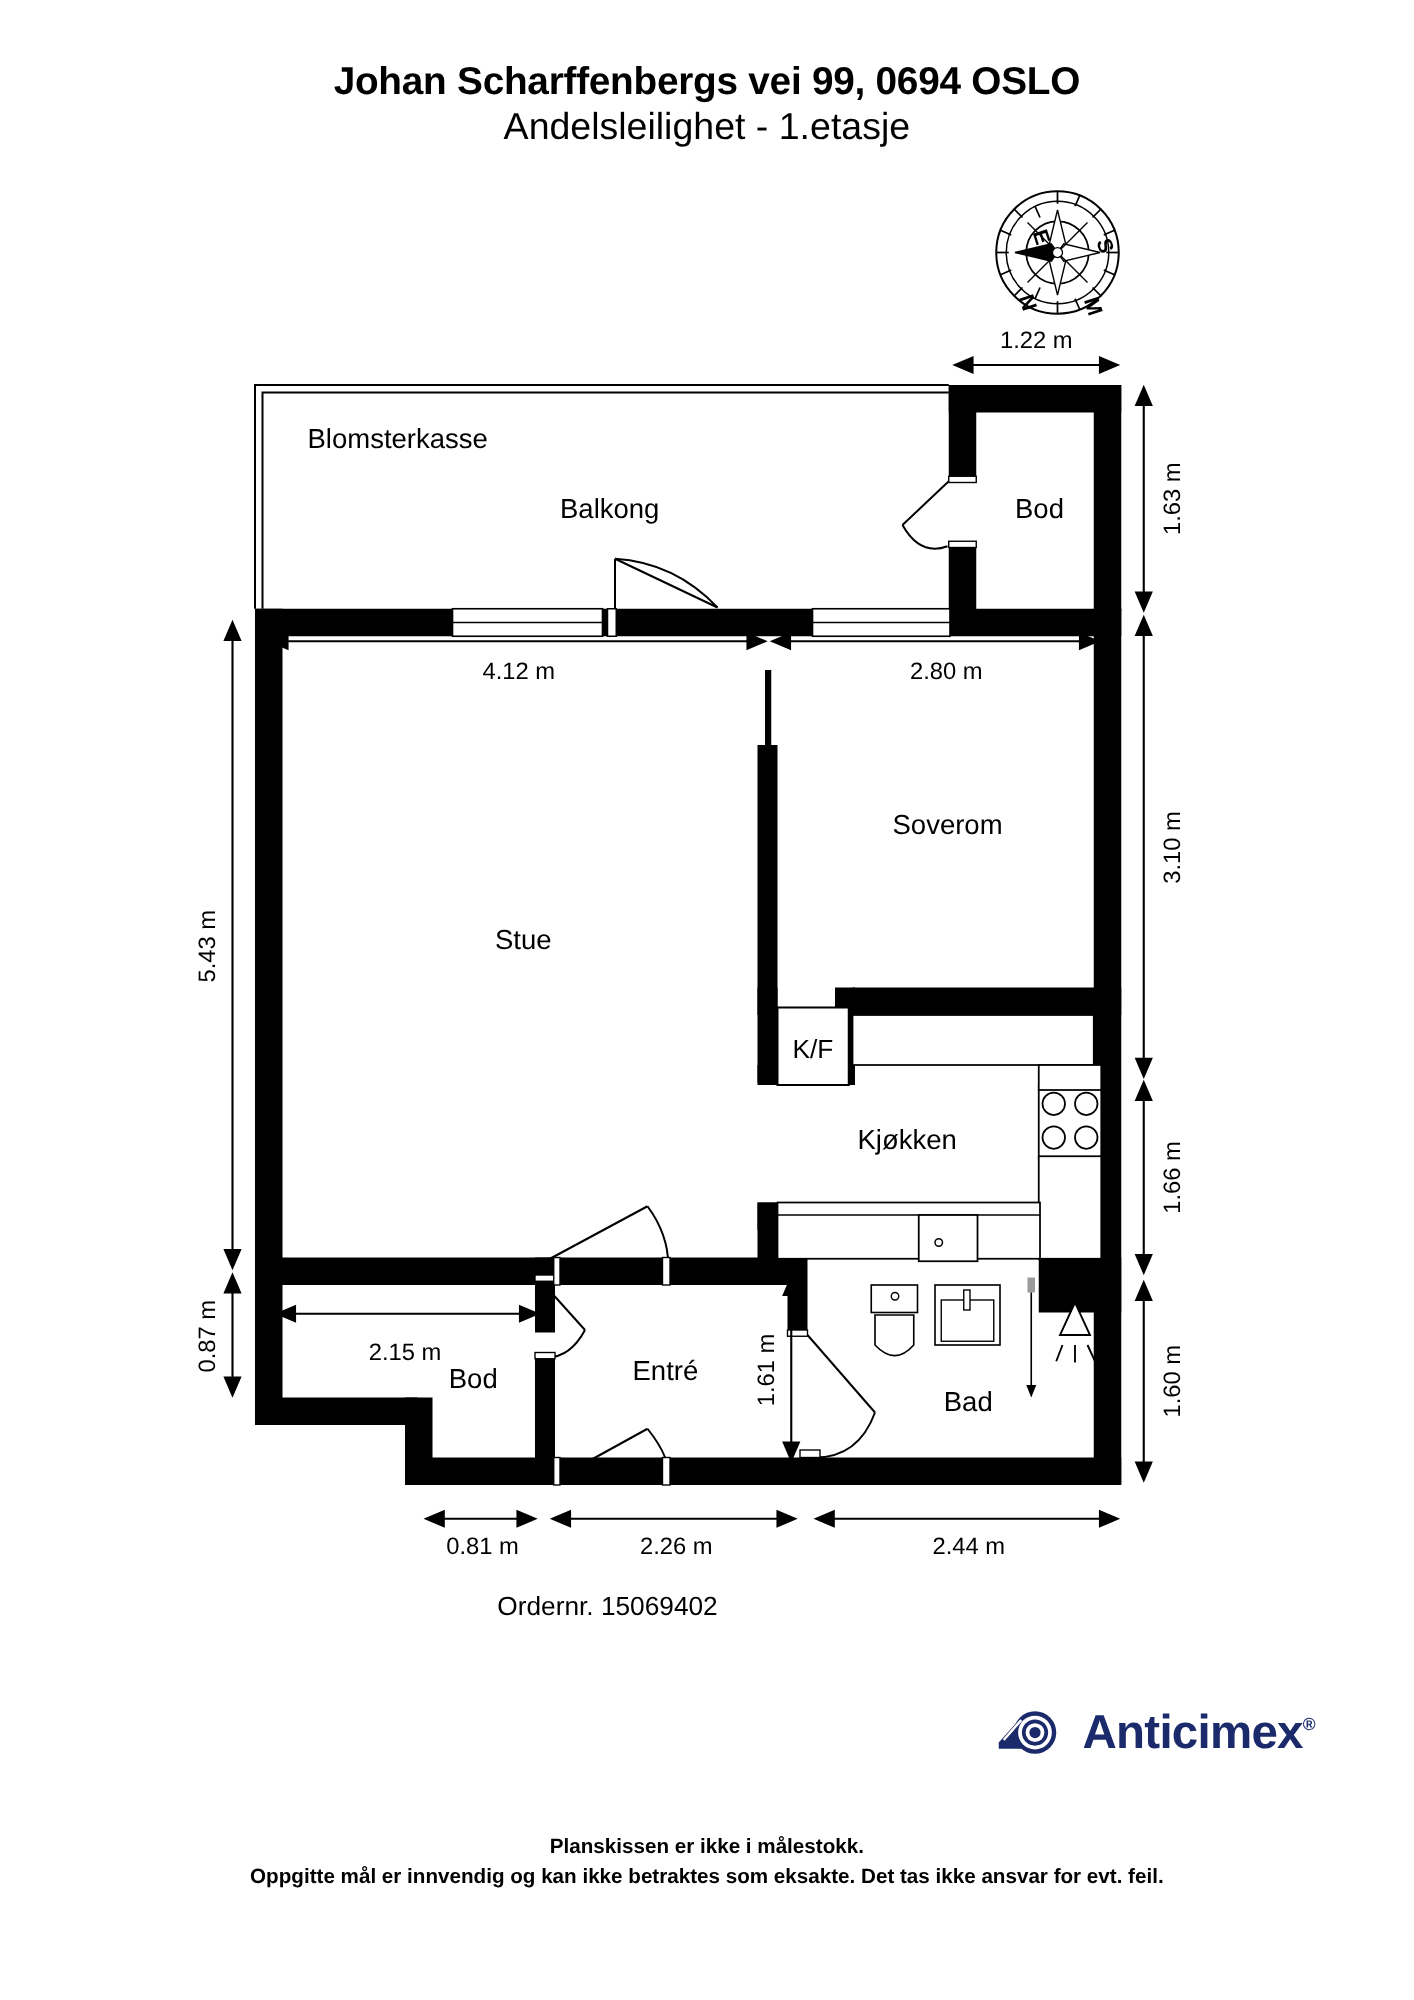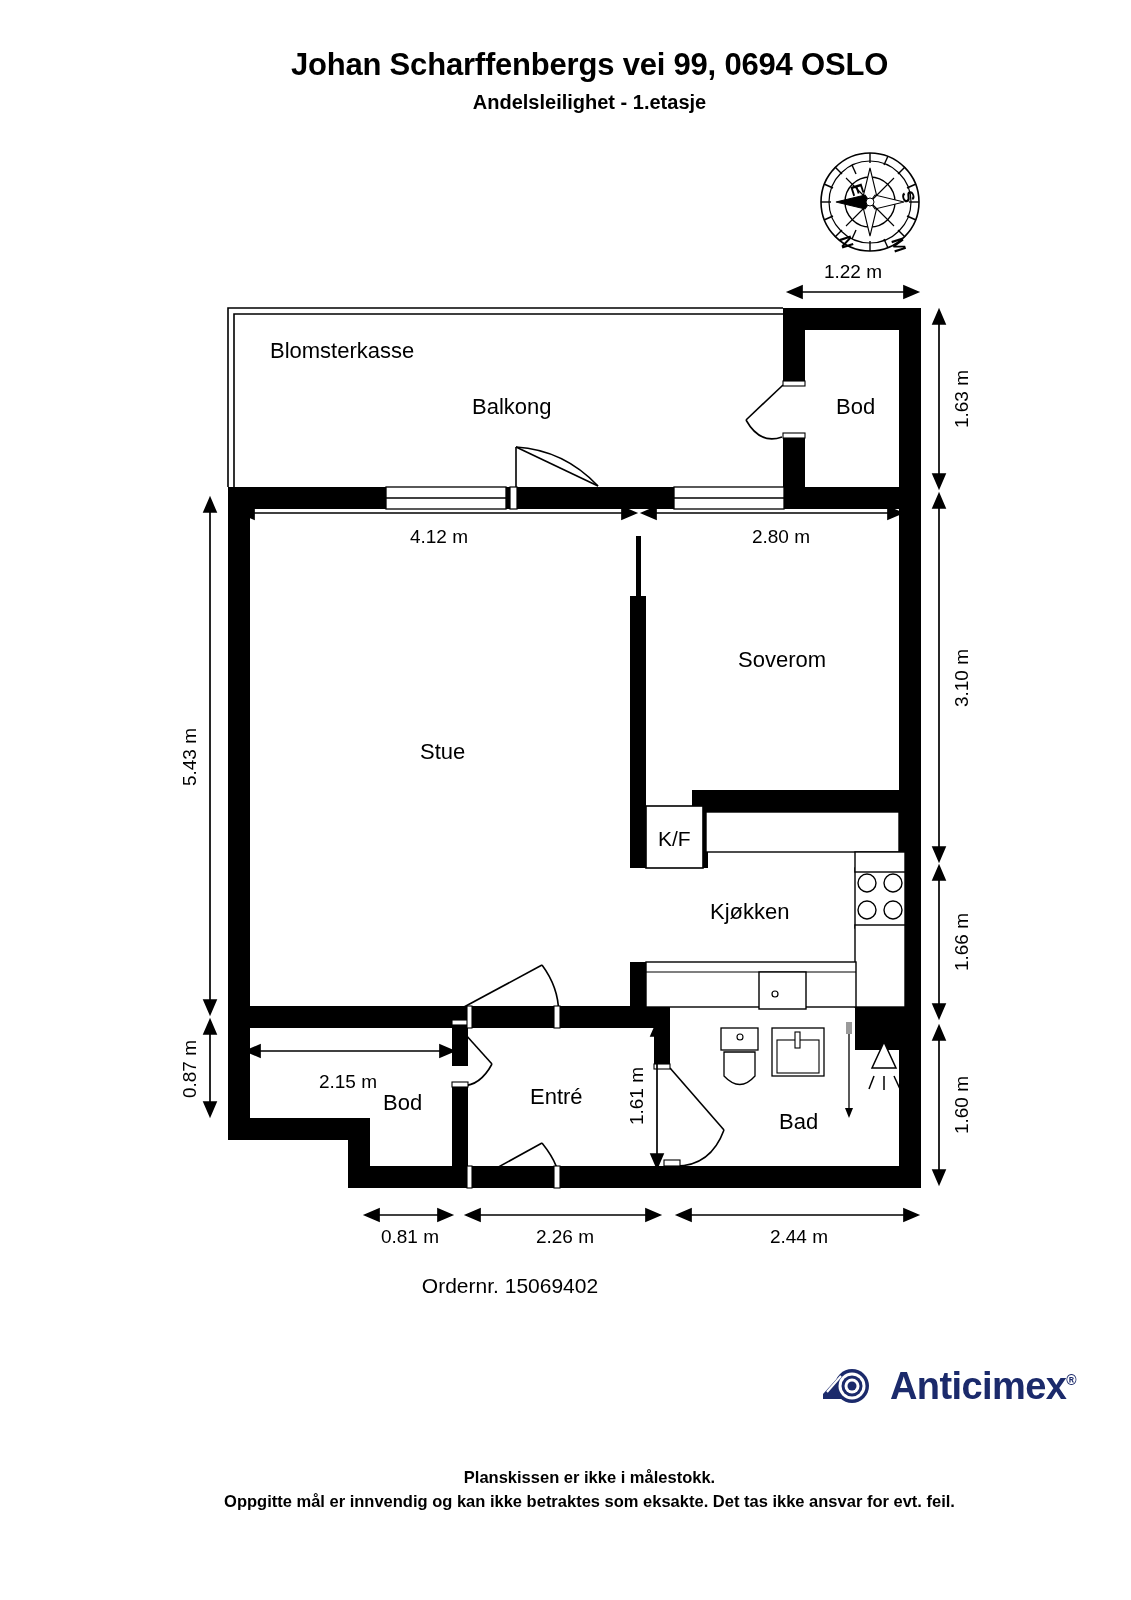--- a/index.html
+++ b/index.html
@@ -11,38 +11,37 @@
     width: 1131px;
     height: 1600px;
     position: relative;
     font-family: "Liberation Sans", sans-serif;
     color: #000000;
     overflow: hidden;
   }
   #page {
     position: absolute;
     inset: 0;
-    margin-left: 24px;
   }
   .title-block {
     position: absolute;
     top: 46px;
     left: 0;
     width: 1131px;
     text-align: center;
   }
   .title-line1 {
     font-size: 31px;
     font-weight: bold;
     letter-spacing: -0.2px;
     line-height: 38px;
   }
   .title-line2 {
-    font-size: 20px;
-    font-weight: bold;
+    font-size: 30px;
+    font-weight: normal;
     line-height: 34px;
     margin-top: 1px;
   }
   .plan-svg {
     position: absolute;
     top: 0;
     left: 0;
   }
   .ordernr {
     position: absolute;

